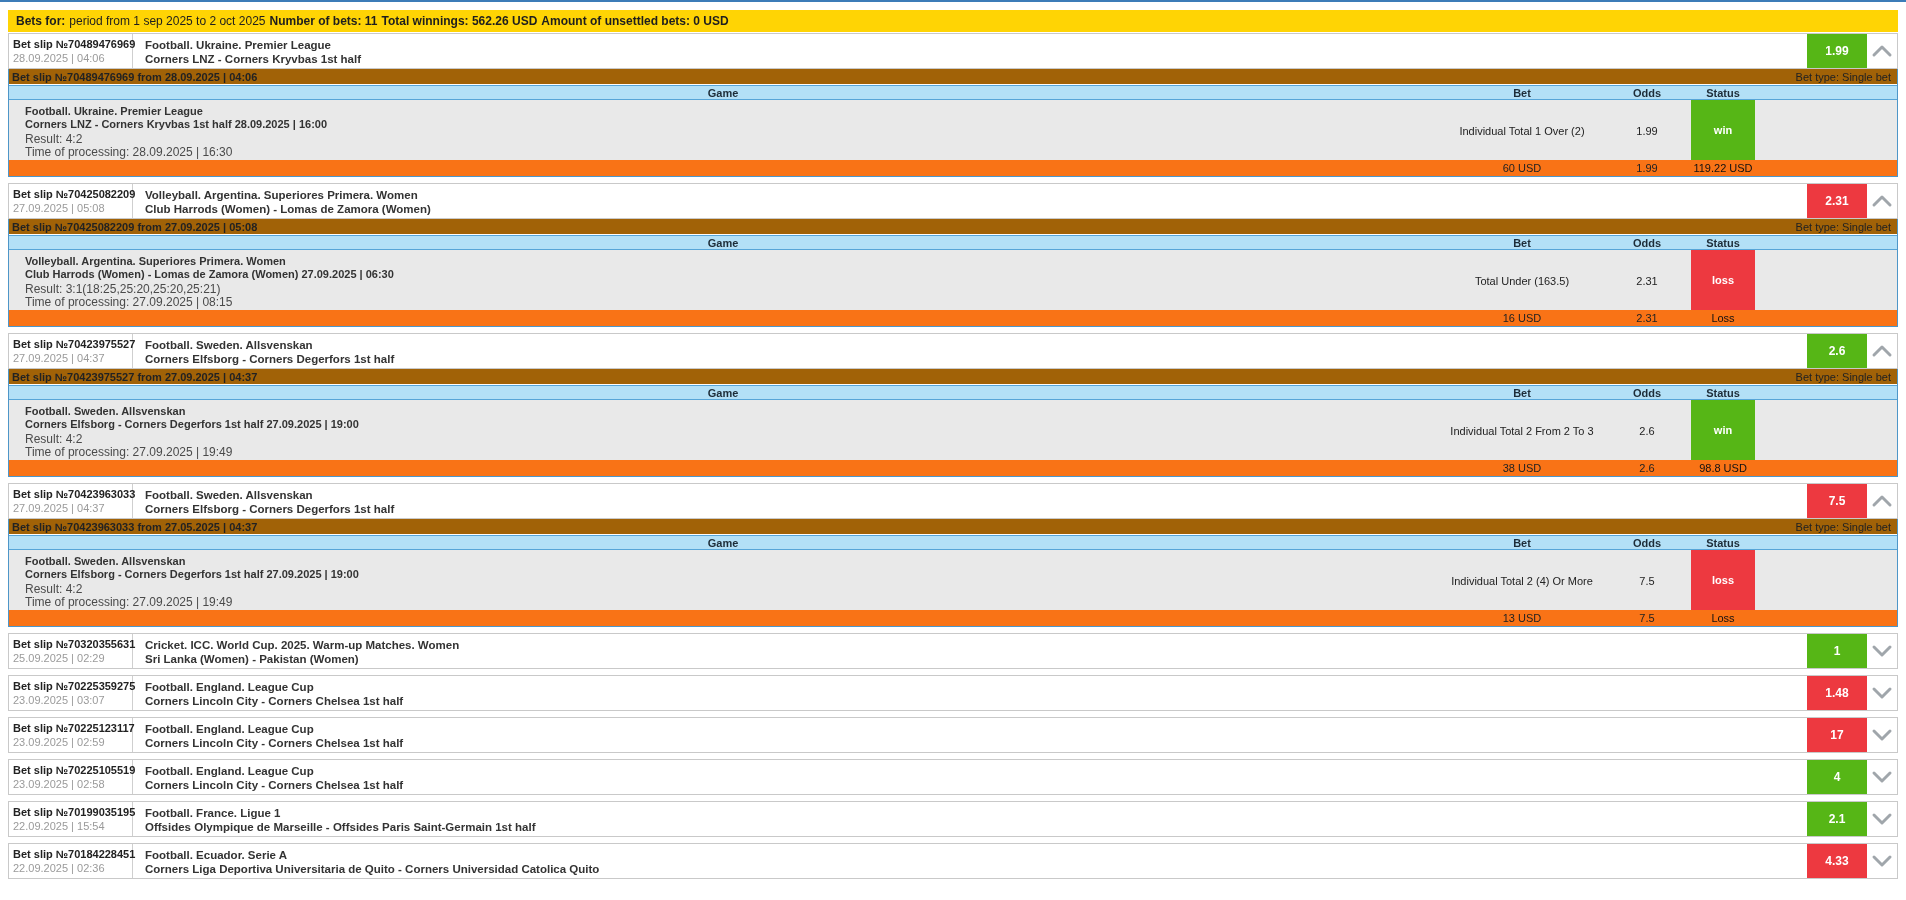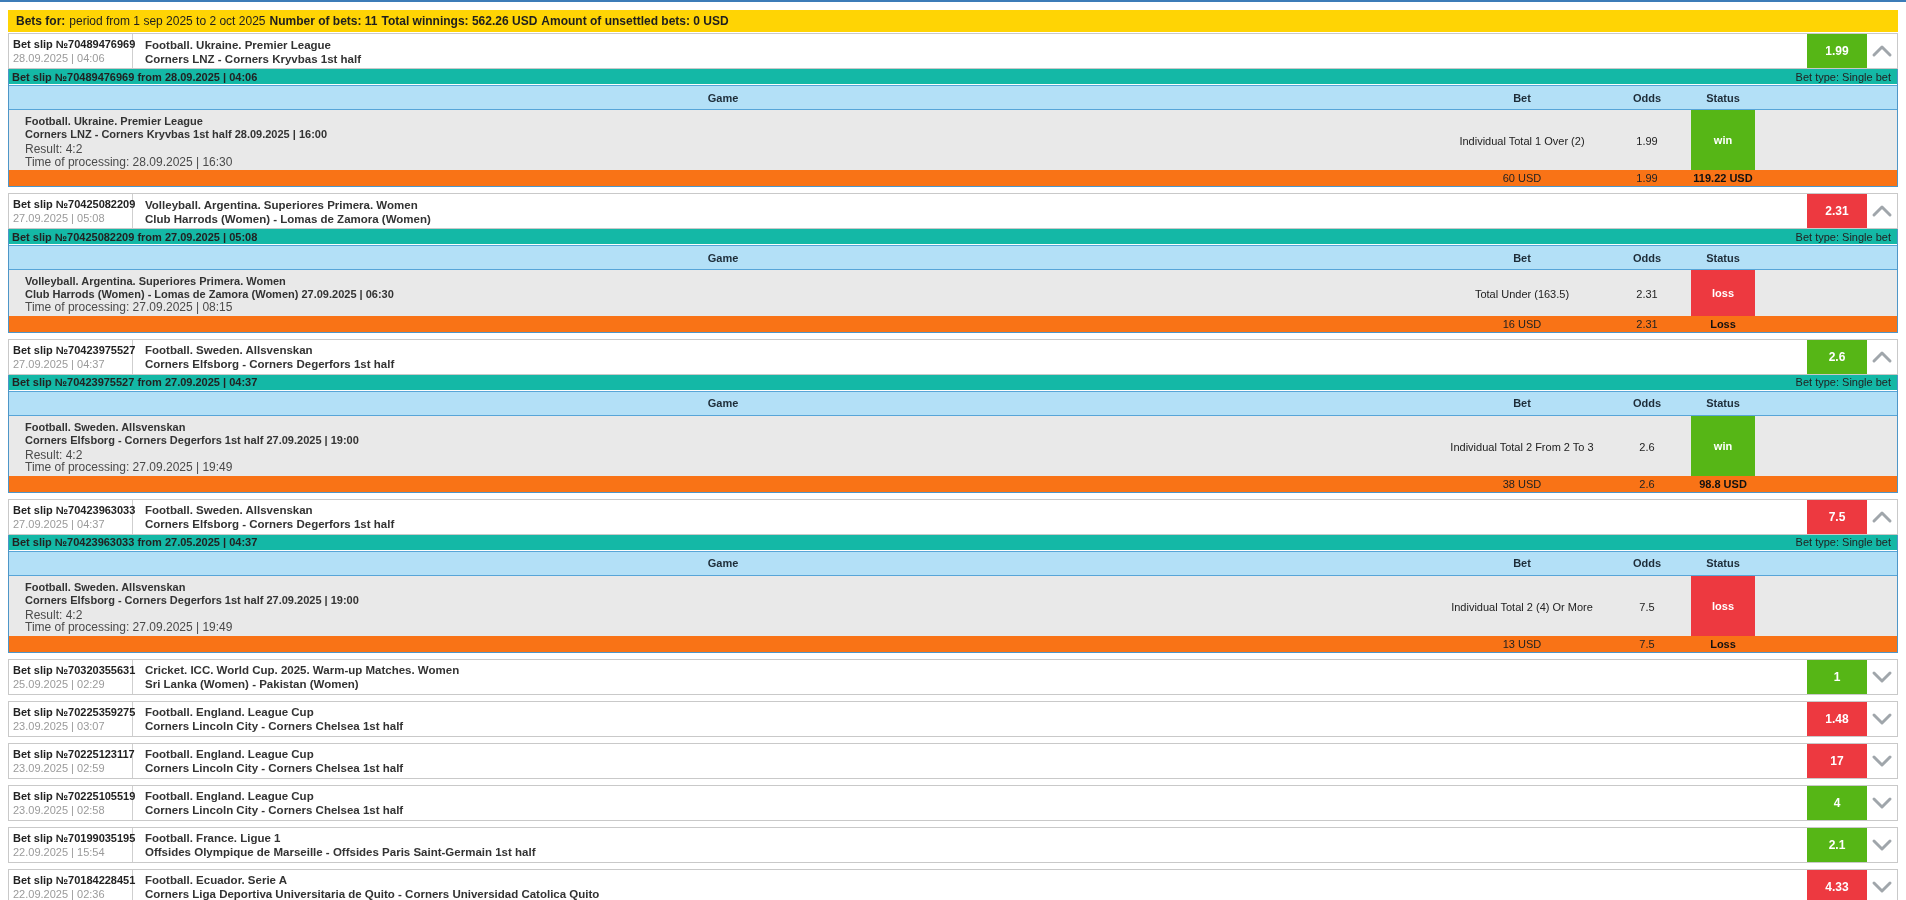--- a/index.html
+++ b/index.html
@@ -59,42 +59,42 @@
   .loss { background: #ed3940; }
   .chevron-cell {
     width: 30px;
     display: flex; align-items: center; justify-content: center;
     background: #fff;
   }
 
   
   .details { border: 1px solid #4e96c8; border-top: none; }
   .exp-header {
-    background: #14b8a6;
+    background: #a16207;
     height: 16px;
     display: flex; justify-content: space-between; align-items: center;
     padding: 0 6px 0 3px;
     font-size: 11px;
     border-bottom: 1px solid #fdfdfd;
   }
   .exp-header .left { font-weight: bold; color: #222; }
   .exp-header .right { color: #222; }
 
   .cols { display: flex; align-items: stretch; }
   .col-game   { flex: 1; }
   .col-bet    { width: 170px; text-align: center; }
   .col-odds   { width: 80px;  text-align: left; }
   .col-status { width: 72px;  text-align: left; }
   .col-spacer { width: 138px; }
 
   .col-header {
     background: #b3e0f7;
     border-top: 1px solid #57a5d8;
     border-bottom: 1px solid #57a5d8;
-    height: 25px;
+    height: 15px;
     font-size: 11px; font-weight: bold; color: #1d2c38;
   }
   .col-header > div { display: flex; align-items: center; justify-content: center; }
 
   .detail-row { background: #e9e9e9; padding: 5px 0 2px 0; }
   .detail-row .col-game { padding-left: 16px; }
   .g-league, .g-match { font-size: 11px; font-weight: bold; color: #333; line-height: 13px; }
   .g-result, .g-proc  { font-size: 12px; color: #4a4a4a; line-height: 12.5px; }
   .g-result { margin-top: 2px; }
   .detail-row .col-bet, .detail-row .col-odds {
@@ -107,21 +107,21 @@
     flex: 1; margin: -5px 4px -2px 4px;
     display: flex; align-items: center; justify-content: center;
     color: #fff; font-size: 11px; font-weight: bold;
   }
   .footer-row {
     background: #f97316;
     height: 16px;
     font-size: 11px;
   }
   .footer-row > div { display: flex; align-items: center; justify-content: center; }
-  .f-payout { font-weight: bold; color: #111; }
+  .f-payout { font-weight: normal; color: #111; }
 
   svg.chev { display: block; }
 </style>
 </head>
 <body>
 
 <div class="page">
   <div class="banner"><span style="font-weight: bold;">Bets for:</span><span style="font-weight: normal;">period from 1 sep 2025 to 2 oct 2025</span><span style="font-weight: bold;">Number of bets: 11</span><span style="font-weight: bold;">Total winnings: 562.26 USD</span><span style="font-weight: bold;">Amount of unsettled bets: 0 USD</span></div>
   <div>
   <div class="slip">
@@ -205,20 +205,21 @@
         <div class="col-game">Game</div>
         <div class="col-bet">Bet</div>
         <div class="col-odds">Odds</div>
         <div class="col-status">Status</div>
         <div class="col-spacer"></div>
       </div>
       <div class="cols detail-row">
         <div class="col-game">
           <div class="g-league">Volleyball. Argentina. Superiores Primera. Women</div>
           <div class="g-match">Club Harrods (Women) - Lomas de Zamora (Women) 27.09.2025 | 06:30</div>
+          <div class="g-result">Result: 3:1(18:25,25:20,25:20,25:21)</div>
           <div class="g-proc">Time of processing: 27.09.2025 | 08:15</div>
         </div>
         <div class="col-bet">Total Under (163.5)</div>
         <div class="col-odds">2.31</div>
         <div class="col-status">
           <div class="status-badge loss">loss</div>
         </div>
         <div class="col-spacer"></div>
       </div>
       <div class="cols footer-row">

